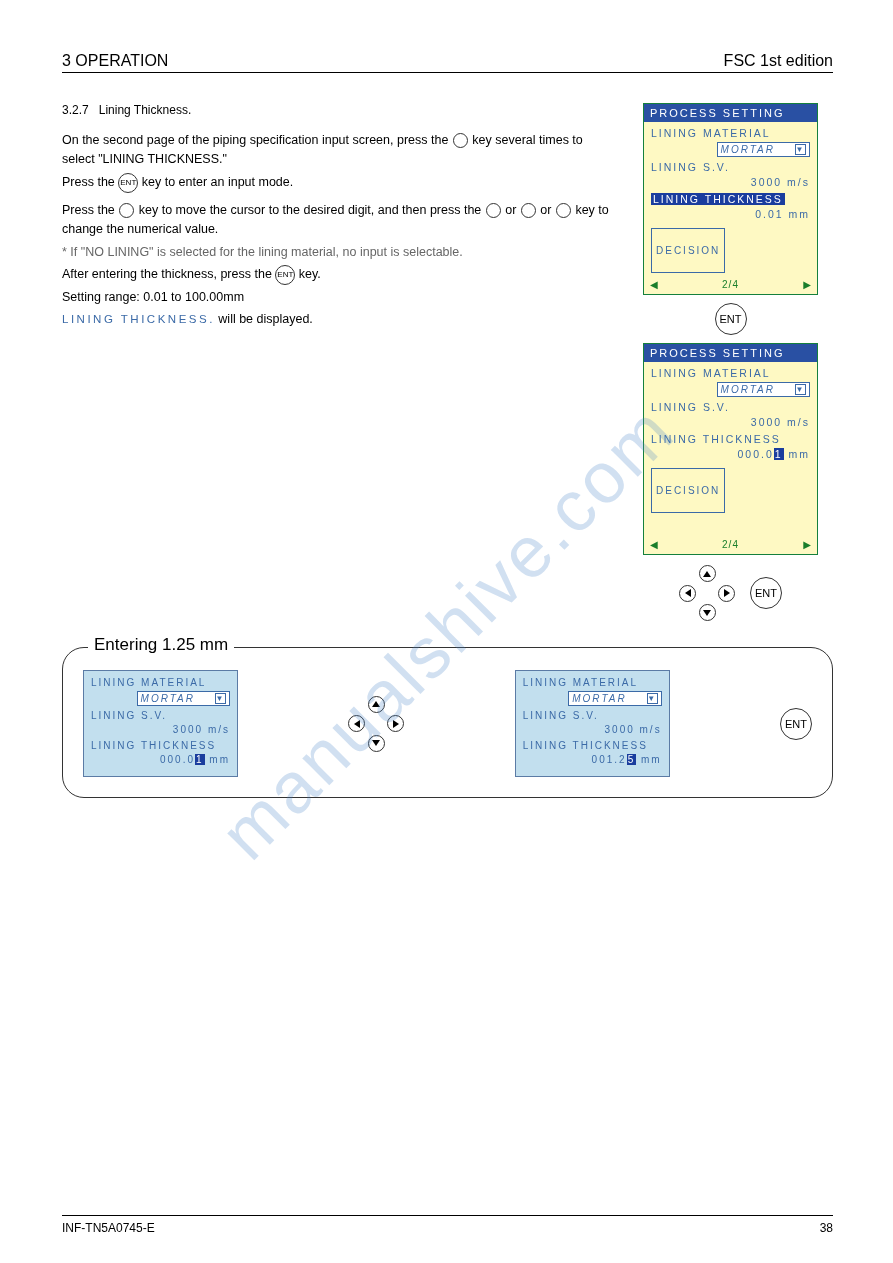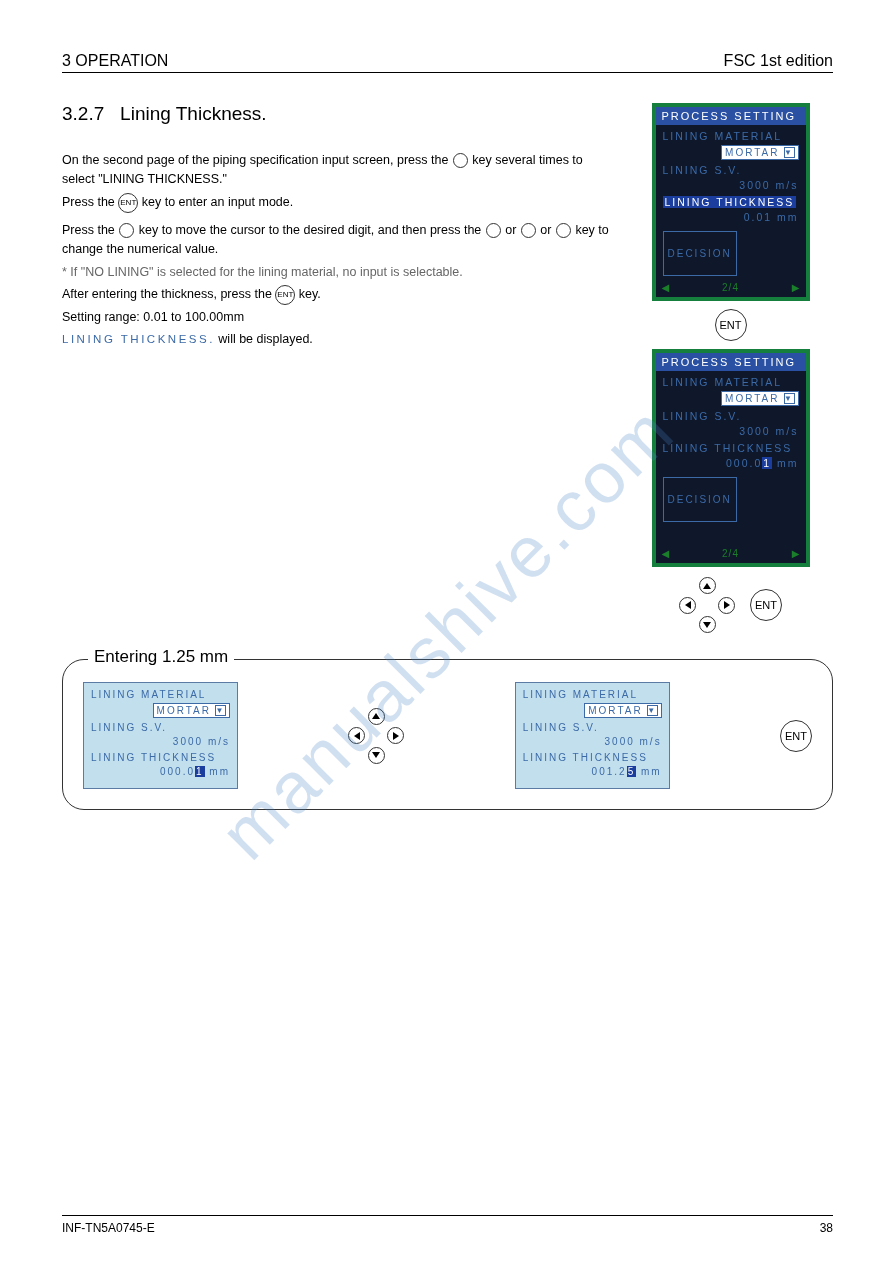--- a/index.html
+++ b/index.html
@@ -3,31 +3,31 @@
 <meta charset="utf-8">
 <style>
 * { box-sizing: border-box; margin: 0; padding: 0; }
 body { width: 893px; height: 1263px; font-family: Arial, sans-serif; font-size: 13px; background: #fff; position: relative; }
 .page { padding: 52px 60px 0 62px; }
 .header-row { display: flex; justify-content: space-between; margin-bottom: 2px; font-size: 16px; }
 .hr { border-top: 1px solid #000; margin-bottom: 30px; }
 .content-row { display: flex; }
 .left-col { flex: 1; padding-right: 12px; }
 .right-col { width: 205px; display: flex; flex-direction: column; align-items: center; }
-.subhead { font-size: 19px; margin-bottom: 26px; }
+.subhead { font-size: 12px; margin-bottom: 14px; }
 .para { margin-bottom: 3px; line-height: 1.55; font-size: 12.5px; }
 .light { color: #666; }
 .mt { margin-top: 8px; }
 .label-block { font-family: "MS Gothic","Yu Gothic",sans-serif; letter-spacing: 2.5px; color: #3b6aa7; font-size: 11.5px; }
-.screen { width: 158px; background: #0f172a; border: 4px solid #15803d; font-family: "MS Gothic","Yu Gothic",sans-serif; font-size: 10.5px; color: #3b6aa7; position: relative; }
+.screen { width: 175px; background: #fef9c3; border: 1px solid #15803d; font-family: "MS Gothic","Yu Gothic",sans-serif; font-size: 10.5px; color: #3b6aa7; position: relative; }
 .screen-title { background: #2950a3; color: #fff; padding: 3px 6px; font-size: 11px; letter-spacing: 2px; }
 .screen-body { padding: 5px 7px 0 7px; min-height: 155px; }
 .screen-row { margin-bottom: 3px; letter-spacing: 2px; }
 .dropdown { display: flex; justify-content: flex-end; margin: 2px 0 4px 0; }
-.dropdown-box { border: 1px solid #3b6aa7; background: #fff; padding: 1px 3px; display: flex; align-items: center; gap: 4px; font-size: 10px; letter-spacing: 2px; }
+.dropdown-box { border: 1px solid #3b6aa7; background: #fff; padding: 1px 3px; display: flex; align-items: center; gap: 20px; font-size: 10px; letter-spacing: 2px; font-style: italic; }
 .dd-arrow { border: 1px solid #3b6aa7; width: 11px; height: 11px; display: inline-flex; align-items: center; justify-content: center; font-size: 8px; }
 .val-right { text-align: right; letter-spacing: 2px; margin: 2px 0 5px 0; }
 .highlight { background: #1a3d9e; color: #fff; padding: 0 2px; display: inline-block; letter-spacing: 2px; }
 .cursor-digit { background: #1a3d9e; color: #fff; padding: 0 1px; }
 .decision { border: 1px solid #3b6aa7; padding: 16px 4px; display: inline-block; margin-top: 3px; letter-spacing: 2px; font-size: 10px; }
 .screen-footer { display: flex; justify-content: space-between; align-items: center; padding: 2px 6px 4px 6px; color: #1a7e2b; font-size: 10px; }
 .footer-arrow { color: #1a7e2b; font-size: 10px; }
 .screen-footer .pg { letter-spacing: 1px; }
 .tall-screen .screen-body { min-height: 175px; }
 .enter-btn { width: 32px; height: 32px; border: 1.5px solid #333; border-radius: 50%; display: flex; align-items: center; justify-content: center; font-size: 11px; margin: 8px 0; }

